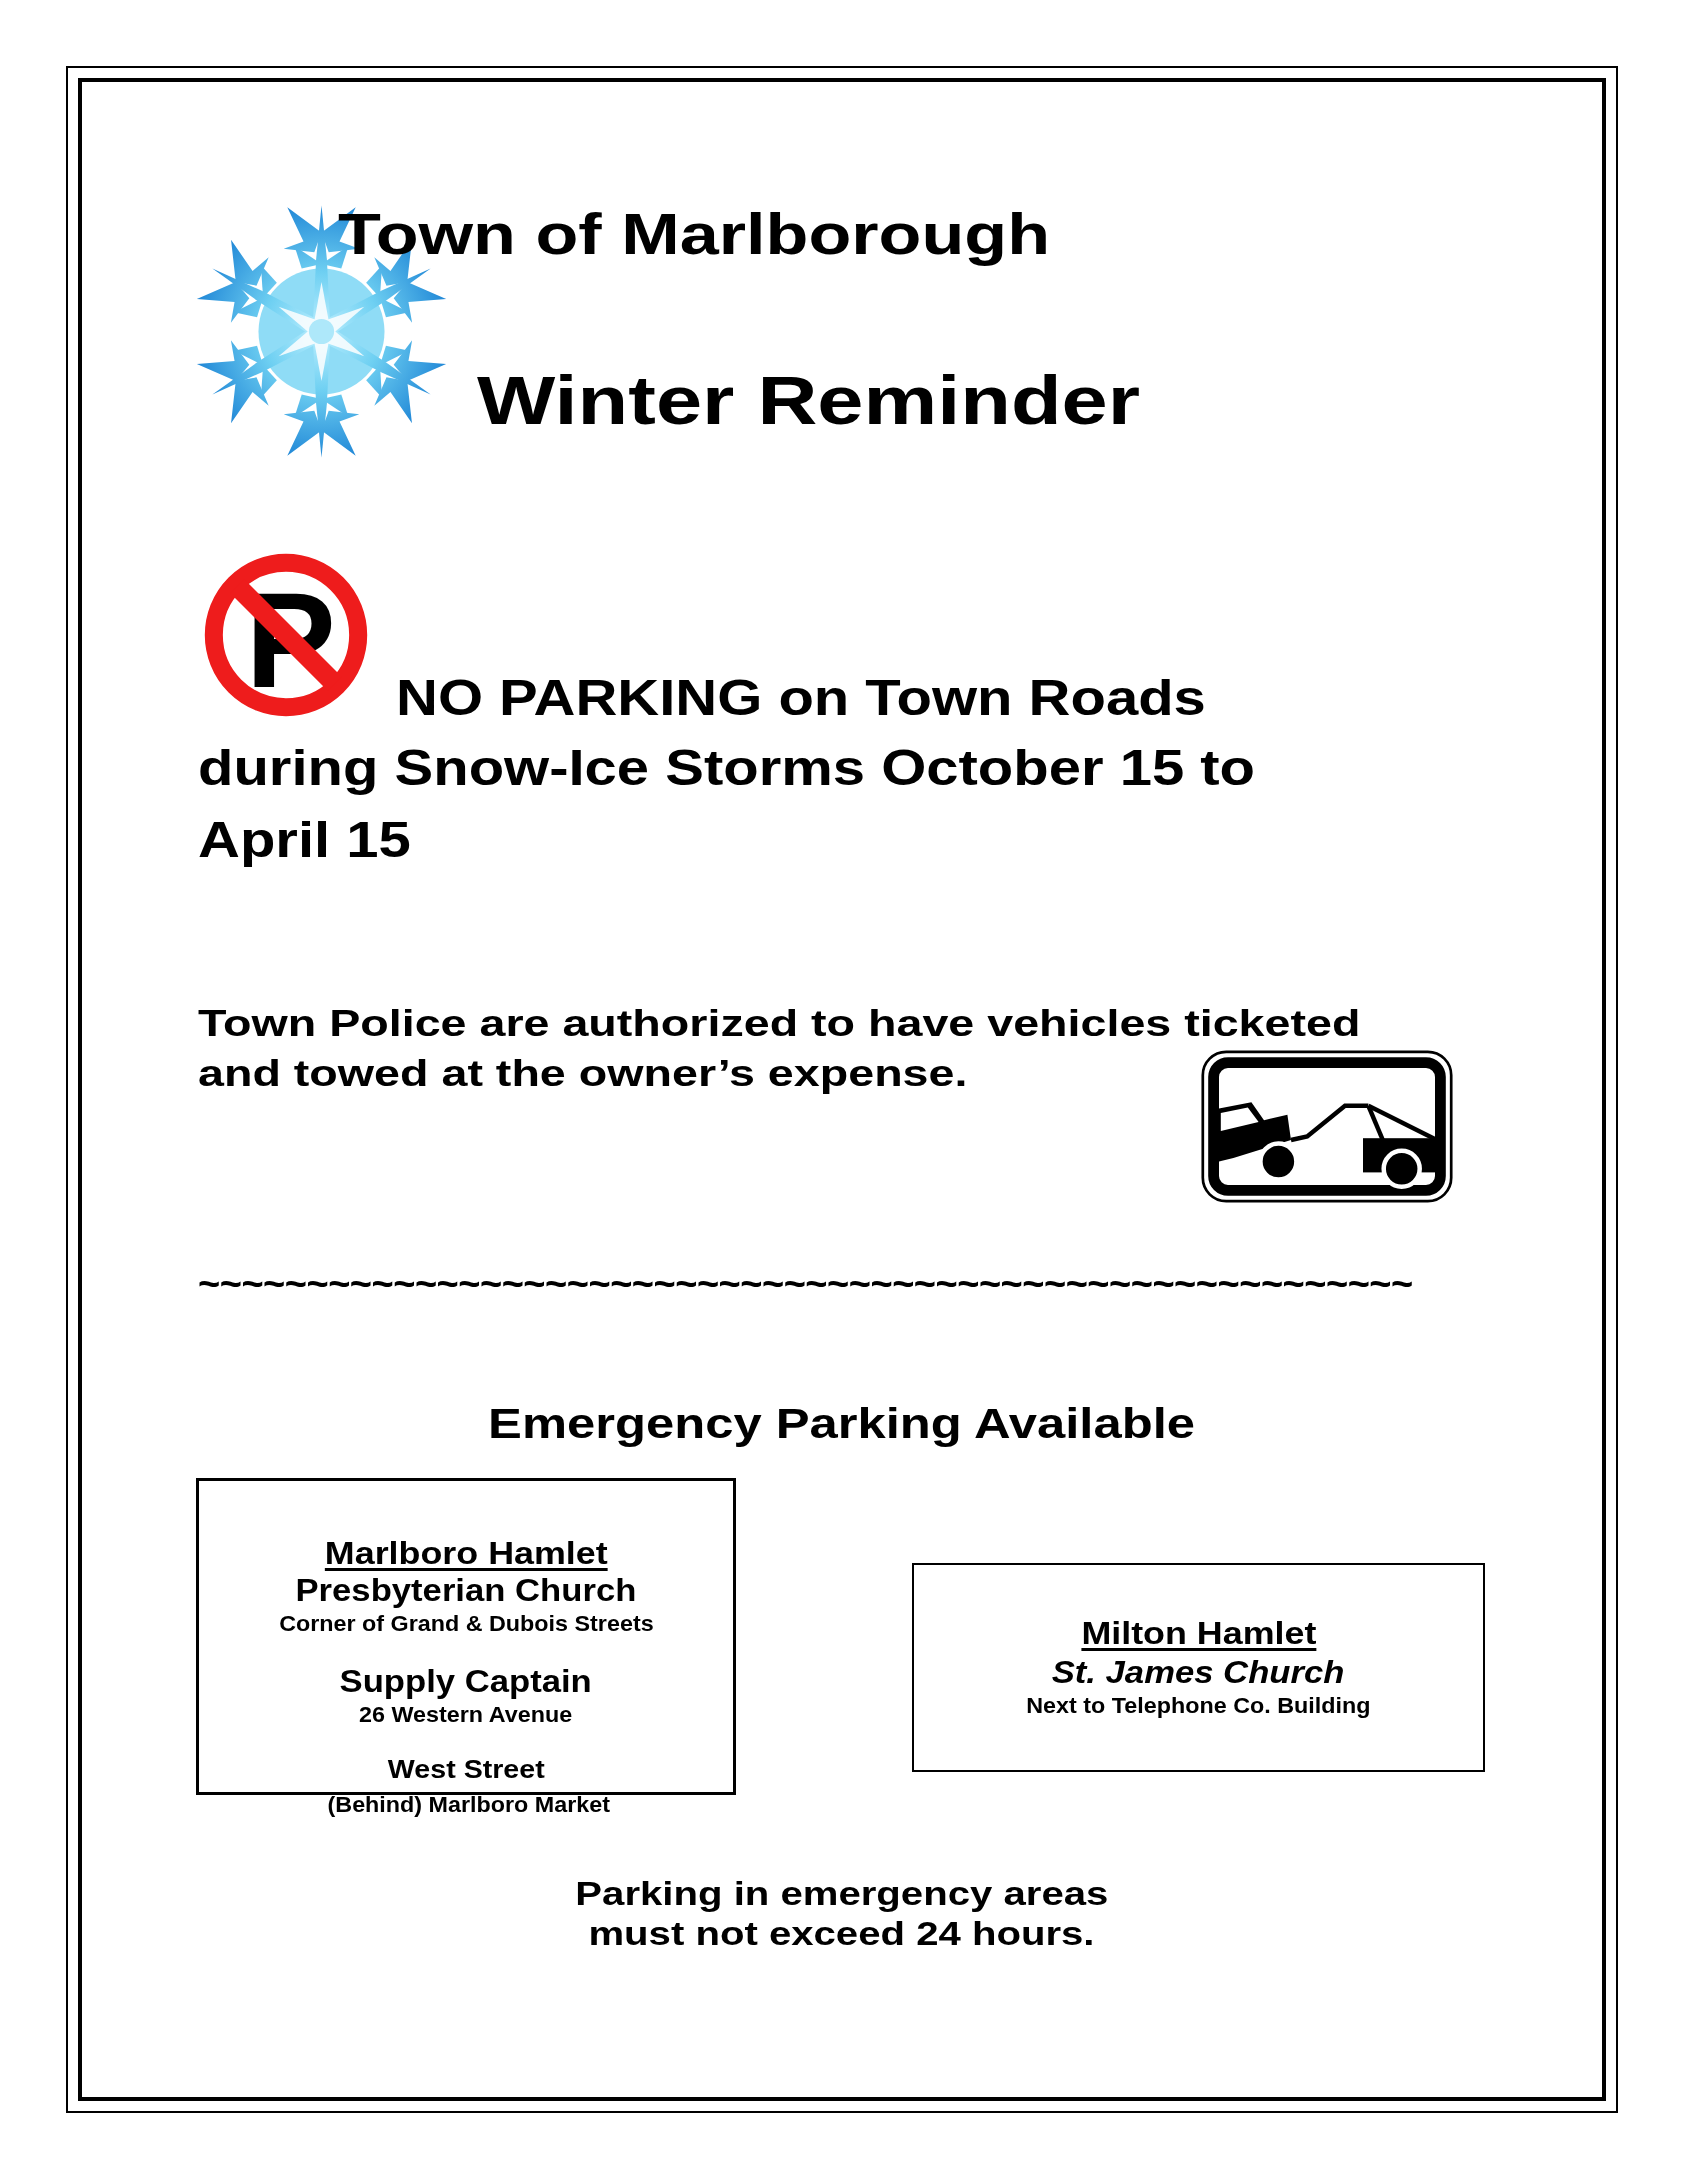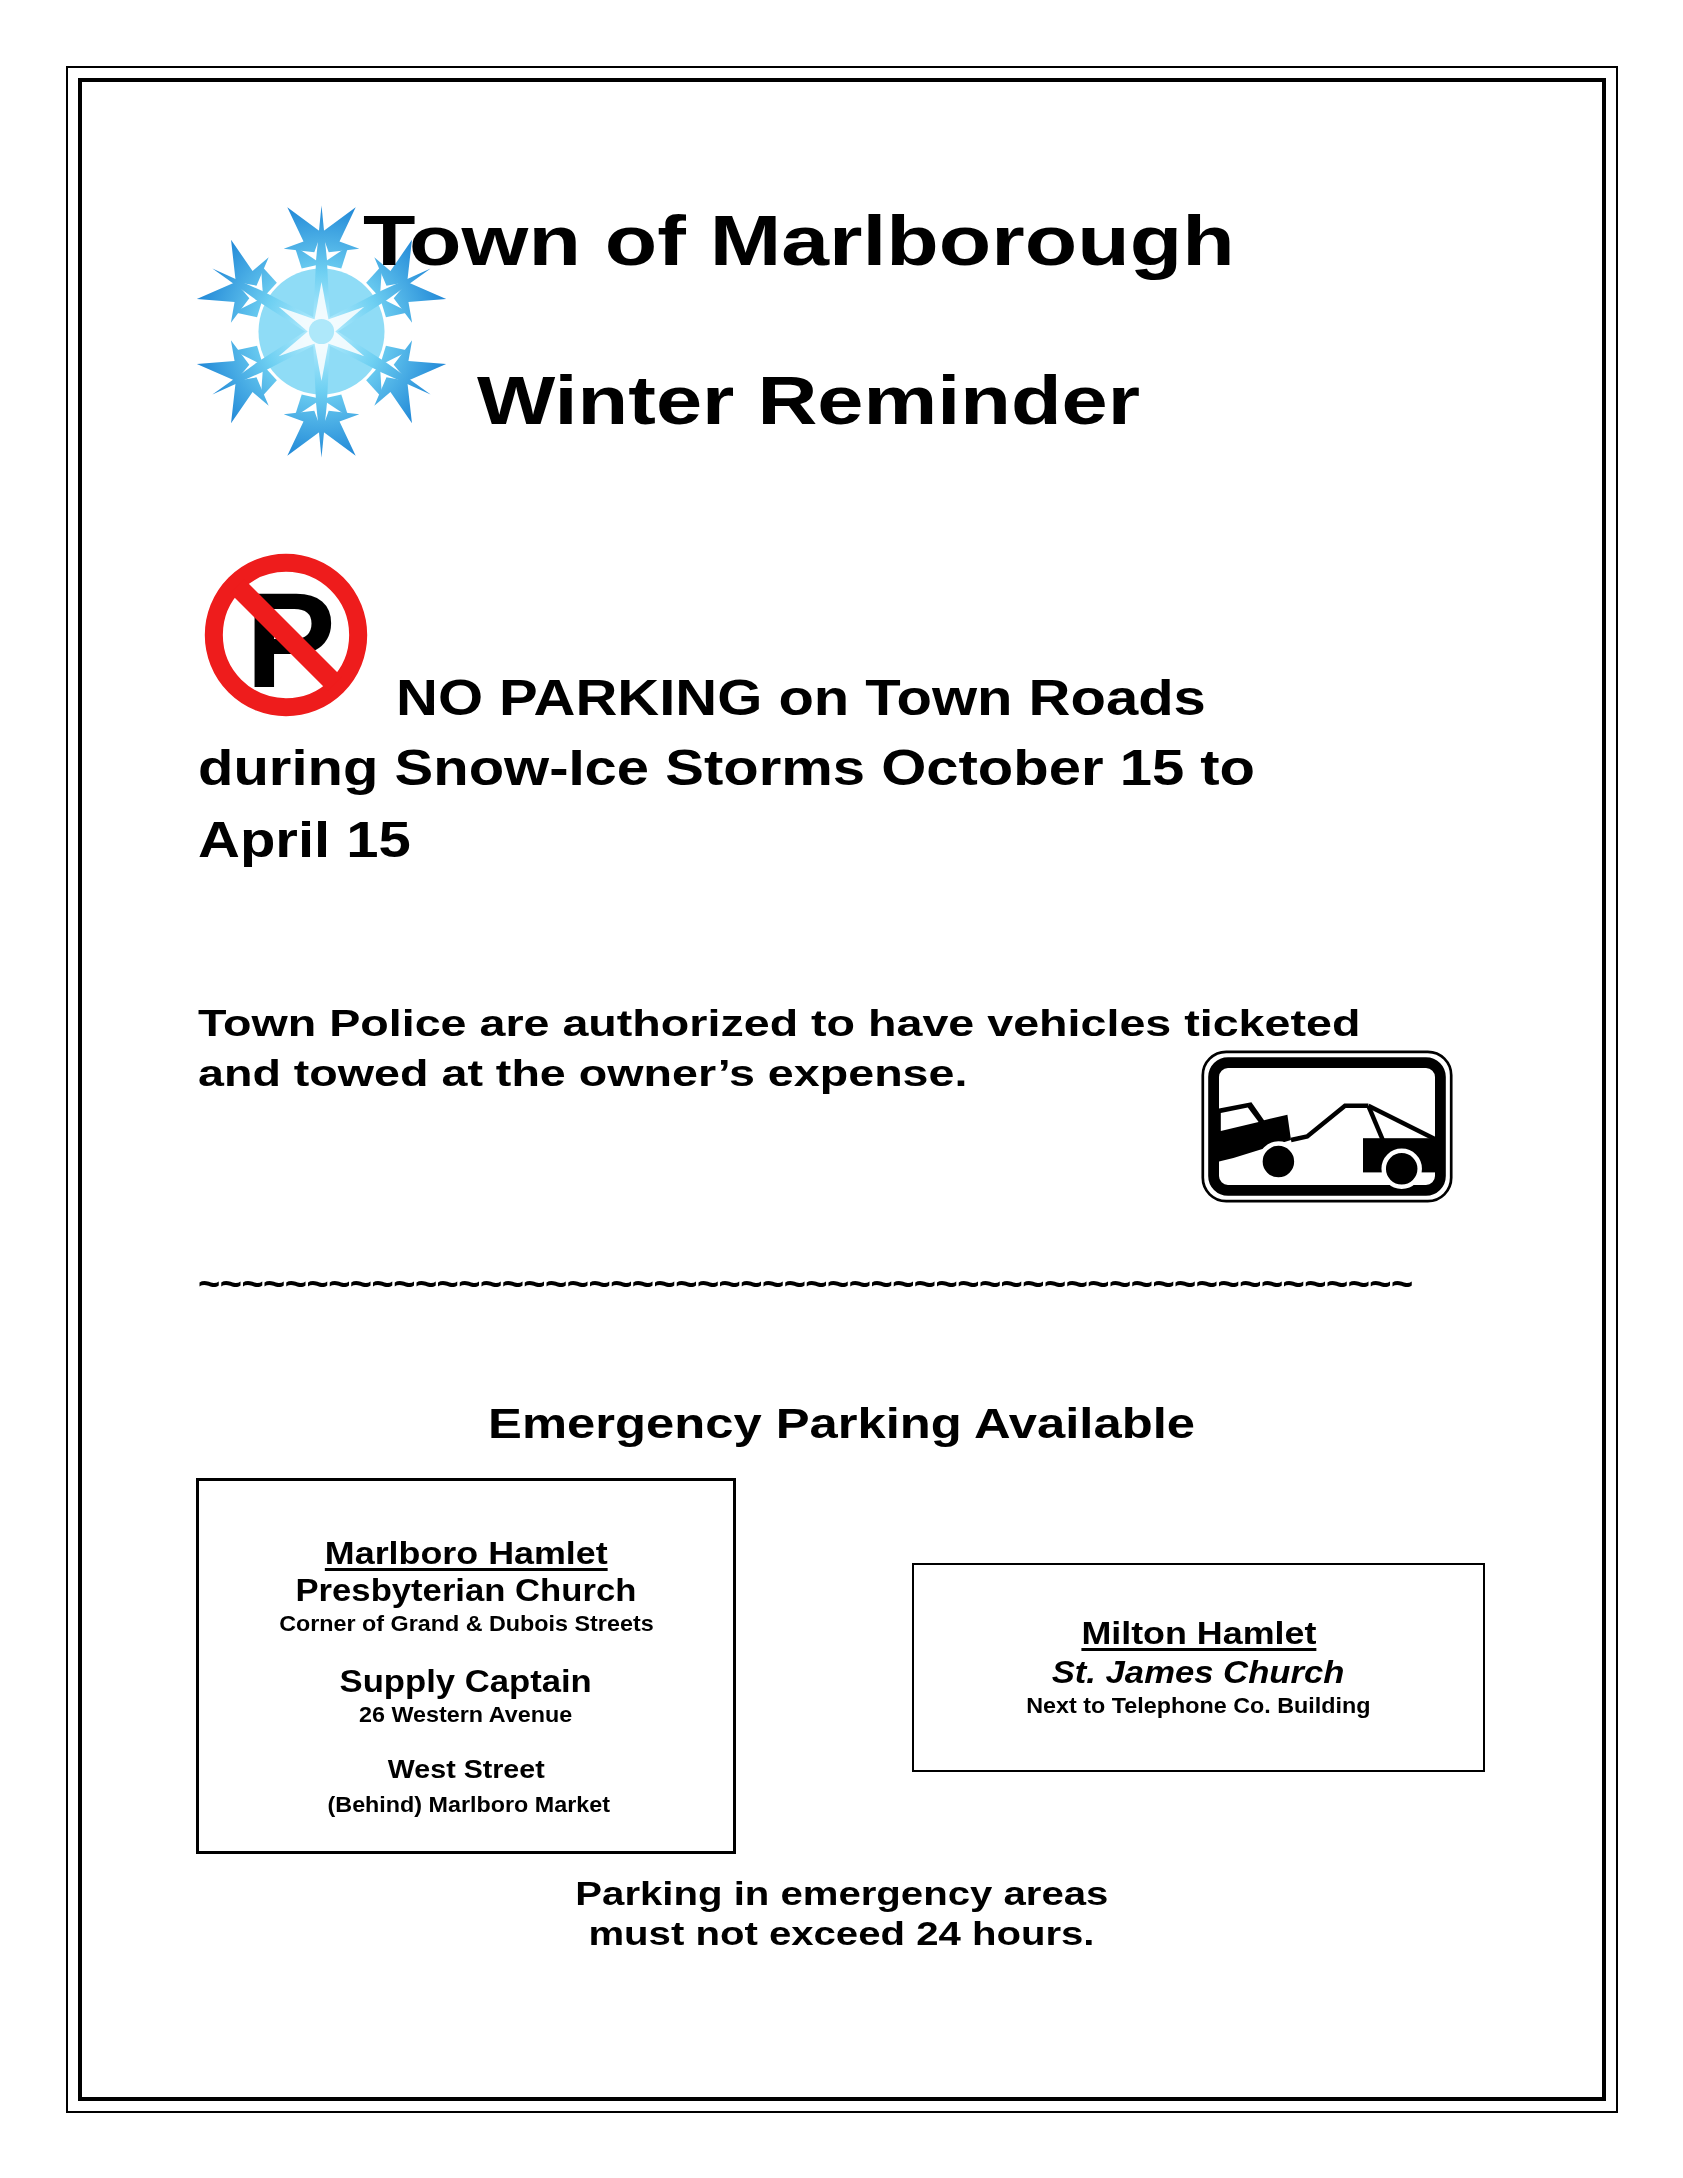--- a/index.html
+++ b/index.html
@@ -53,21 +53,21 @@
         <polygon points="0,-55 8,-12 0,0 -8,-12" transform="rotate(120)"></polygon>
         <polygon points="0,-55 8,-12 0,0 -8,-12" transform="rotate(180)"></polygon>
         <polygon points="0,-55 8,-12 0,0 -8,-12" transform="rotate(240)"></polygon>
         <polygon points="0,-55 8,-12 0,0 -8,-12" transform="rotate(300)"></polygon>
       </g>
       <circle r="14" fill="#aee8fa"></circle>
     </g>
   </svg>
 </div>
 
-<div class="t" style="left:338px; top:205px; font-size:71px;margin-left:25px;">
+<div class="t" style="left:338px; top:205px; font-size:58px;">
   <span class="sx" style="transform:scaleX(1.21);">Town of Marlborough</span>
 </div>
 <div class="t" style="left:477px; top:327px; font-size:68px;margin-top:39px;">
   <span class="sx" style="transform:scaleX(1.22);">Winter Reminder</span>
 </div>
 
 <div class="abs" style="left:203px; top:552px; width:166px; height:166px;">
   <svg width="166" height="166" viewBox="0 0 184 184">
     <circle cx="92" cy="92" r="80" fill="#fff" stroke="#ee1c1c" stroke-width="20"></circle>
     <text x="97" y="150" text-anchor="middle" font-family="Liberation Sans, sans-serif" font-weight="bold" font-size="150" fill="#000">P</text>
@@ -112,21 +112,21 @@
 </div>
 
 <div class="t" style="left:198px; top:1265px; font-size:38px; letter-spacing:-0.5px;">
   <span class="sx" style="transform:scaleX(1.0);">~~~~~~~~~~~~~~~~~~~~~~~~~~~~~~~~~~~~~~~~~~~~~~~~~~~~~~~~</span>
 </div>
 
 <div class="center-line" style="top:1402px; font-size:43px;">
   <span class="sxc" style="transform:scaleX(1.18);">Emergency Parking Available</span>
 </div>
 
-<div class="box" style="left:196px; top:1478px; width:540px; height:376px;">
+<div class="box" style="left:196px; top:1478px; width:540px; height:317px;">
   <div class="center-line" style="top:56px; font-size:32px;">
     <span class="sxc u" style="transform:scaleX(1.12);">Marlboro Hamlet</span>
   </div>
   <div class="center-line" style="top:94px; font-size:31.5px;">
     <span class="sxc" style="transform:scaleX(1.1);">Presbyterian Church</span>
   </div>
   <div class="center-line" style="top:132px; font-size:21.6px;">
     <span class="sxc" style="transform:scaleX(1.08);">Corner of Grand &amp; Dubois Streets</span>
   </div>
   <div class="center-line" style="top:185px; font-size:31.5px;">

